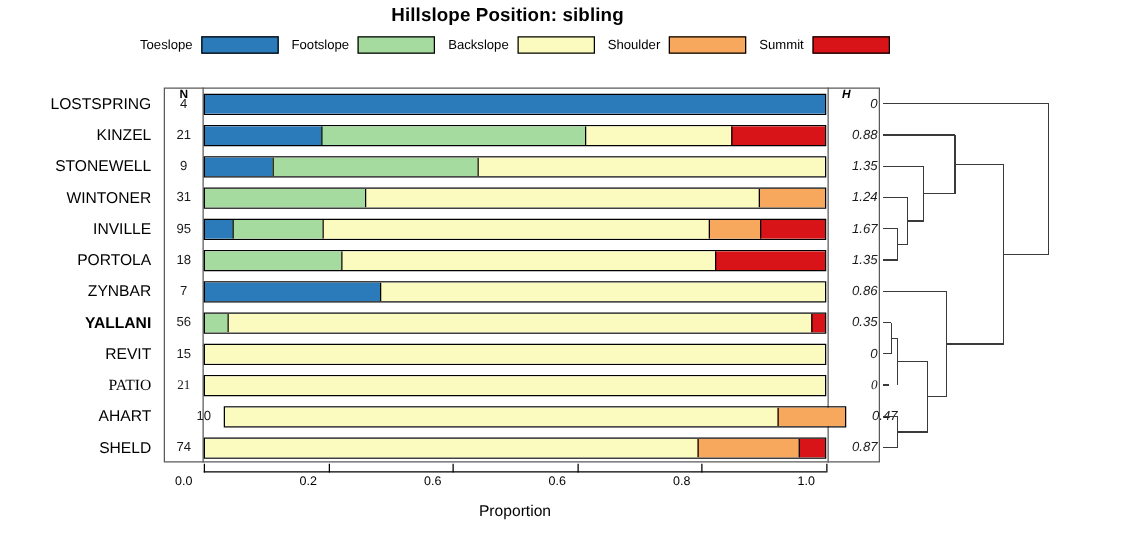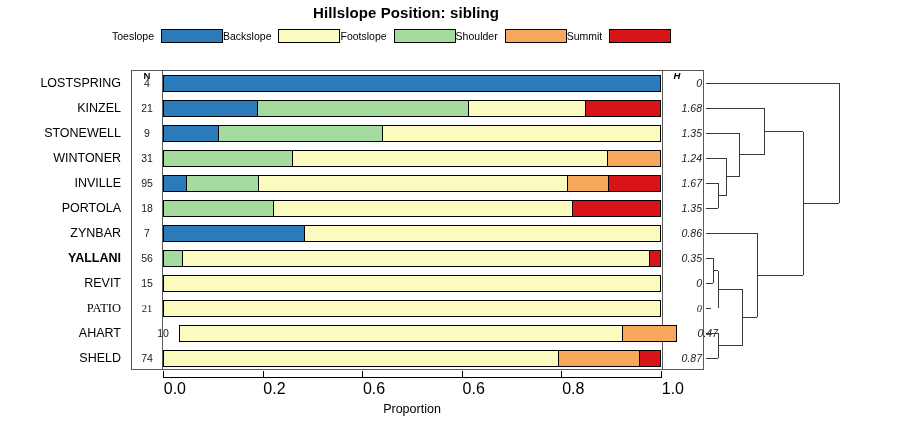--- a/index.html
+++ b/index.html
@@ -8,21 +8,21 @@
 
   
   #chart-title{
     position:absolute;left:16px;top:4px;width:780px;text-align:center;
     font-size:15px;font-weight:bold;letter-spacing:.1px;
   }
 
   
   #legend{
     position:absolute;left:112px;top:26px;width:600px;height:20px;
-    display:flex;align-items:center;justify-content:flex-start;
+    display:flex;align-items:center;justify-content:space-between;
   }
   .legend-item{display:flex;align-items:center;gap:7px;}
   .legend-label{font-size:10.5px;}
   .legend-swatch{width:62px;height:14px;border:1.2px solid #000;box-sizing:border-box;}
 
   
   #plot-frame{
     position:absolute;left:131px;top:70px;width:573px;height:300px;
     border:1px solid #5a5a5a;box-sizing:border-box;background:#fff;
   }
@@ -49,21 +49,21 @@
     position:absolute;left:163px;width:498px;height:17px;top:4px;
     border:1.4px solid #000;box-sizing:border-box;display:flex;overflow:hidden;
   }
   .seg{height:100%;box-sizing:border-box;}
   .seg + .seg{border-left:1.4px solid #000;margin-left:-0.7px;}
 
   
   #xaxis-line{position:absolute;left:163px;top:377px;width:498px;height:1px;background:#000;}
   .xtick{position:absolute;top:371px;width:1px;height:7px;background:#000;}
   .xtick-label{position:absolute;top:380px;width:46px;margin-left:-23px;
-               text-align:right;font-size:16px;}
+               text-align:left;font-size:10px;}
   #xaxis-title{position:absolute;left:163px;top:402px;width:498px;
                text-align:center;font-size:12.5px;}
 
   
   #n-header{position:absolute;left:134px;top:70px;width:26px;text-align:center;
             font-size:9.5px;font-weight:bold;}
   #h-header{position:absolute;left:664px;top:70px;width:26px;text-align:center;
             font-size:9.5px;font-weight:bold;font-style:italic;}
 
   
@@ -73,26 +73,26 @@
 <body>
 
 <div id="chart-title">Hillslope Position: sibling</div>
 
 <div id="legend">
     <div class="legend-item">
       <span class="legend-label">Toeslope</span>
       <span class="legend-swatch" style="background: rgb(43, 123, 186);"></span>
     </div>
     <div class="legend-item">
+      <span class="legend-label">Footslope</span>
+      <span class="legend-swatch" style="background: rgb(166, 219, 160);"></span>
+    </div>
+    <div class="legend-item">
       <span class="legend-label">Backslope</span>
       <span class="legend-swatch" style="background: rgb(251, 251, 191);"></span>
-    </div>
-    <div class="legend-item">
-      <span class="legend-label">Footslope</span>
-      <span class="legend-swatch" style="background: rgb(166, 219, 160);"></span>
     </div>
     <div class="legend-item">
       <span class="legend-label">Shoulder</span>
       <span class="legend-swatch" style="background: rgb(247, 168, 92);"></span>
     </div>
     <div class="legend-item">
       <span class="legend-label">Summit</span>
       <span class="legend-swatch" style="background: rgb(216, 20, 24);"></span>
     </div>
   </div>
@@ -115,21 +115,21 @@
     </div>
     <div class="row" style="top: 96px;">
       <div class="cat-label">KINZEL</div>
       <div class="n-value">21</div>
       <div class="bar">
         <div class="seg" style="flex: 0.19 0 0px; background: rgb(43, 123, 186);"></div>
         <div class="seg" style="flex: 0.425 0 0px; background: rgb(166, 219, 160);"></div>
         <div class="seg" style="flex: 0.235 0 0px; background: rgb(251, 251, 191);"></div>
         <div class="seg" style="flex: 0.15 0 0px; background: rgb(216, 20, 24);"></div>
       </div>
-      <div class="h-value">1.68</div>
+      <div class="h-value">0.88</div>
     </div>
     <div class="row" style="top: 121px;">
       <div class="cat-label">STONEWELL</div>
       <div class="n-value">9</div>
       <div class="bar">
         <div class="seg" style="flex: 0.11 0 0px; background: rgb(43, 123, 186);"></div>
         <div class="seg" style="flex: 0.33 0 0px; background: rgb(166, 219, 160);"></div>
         <div class="seg" style="flex: 0.56 0 0px; background: rgb(251, 251, 191);"></div>
       </div>
       <div class="h-value">1.35</div>

